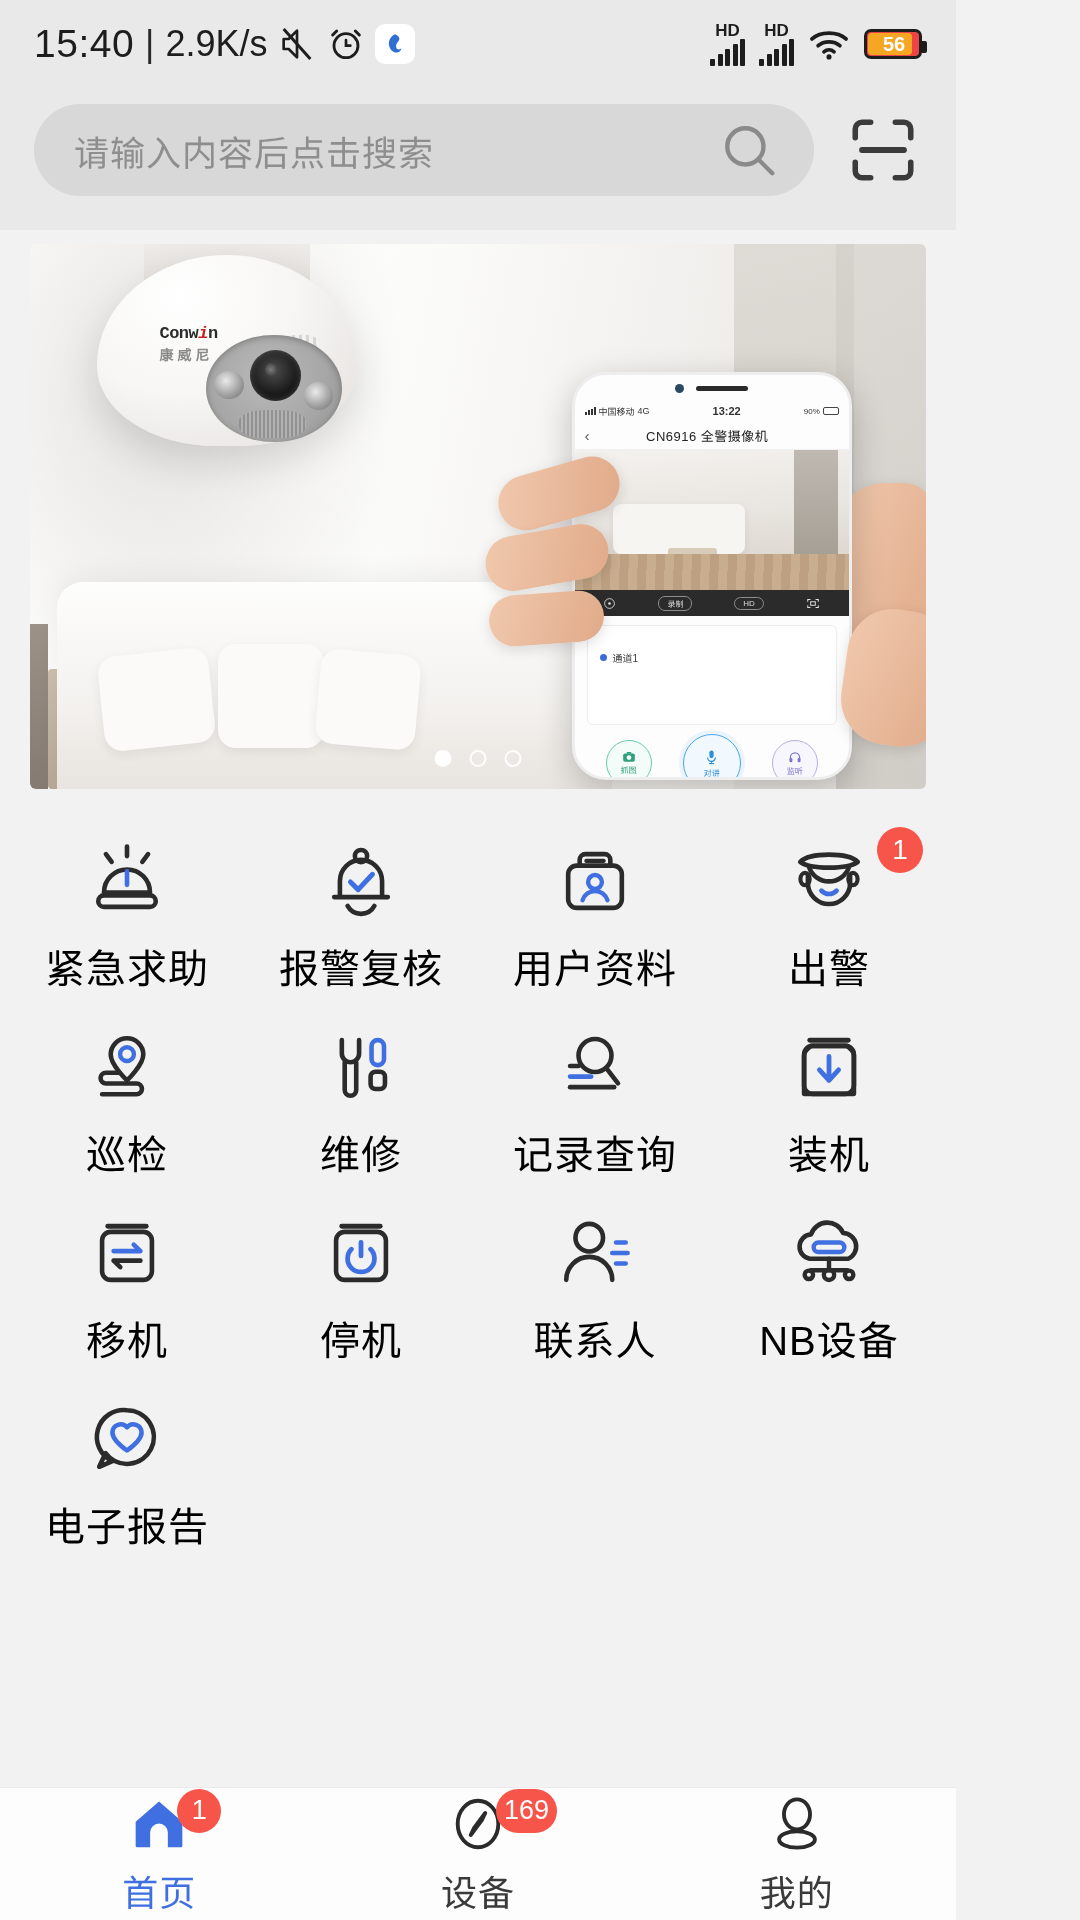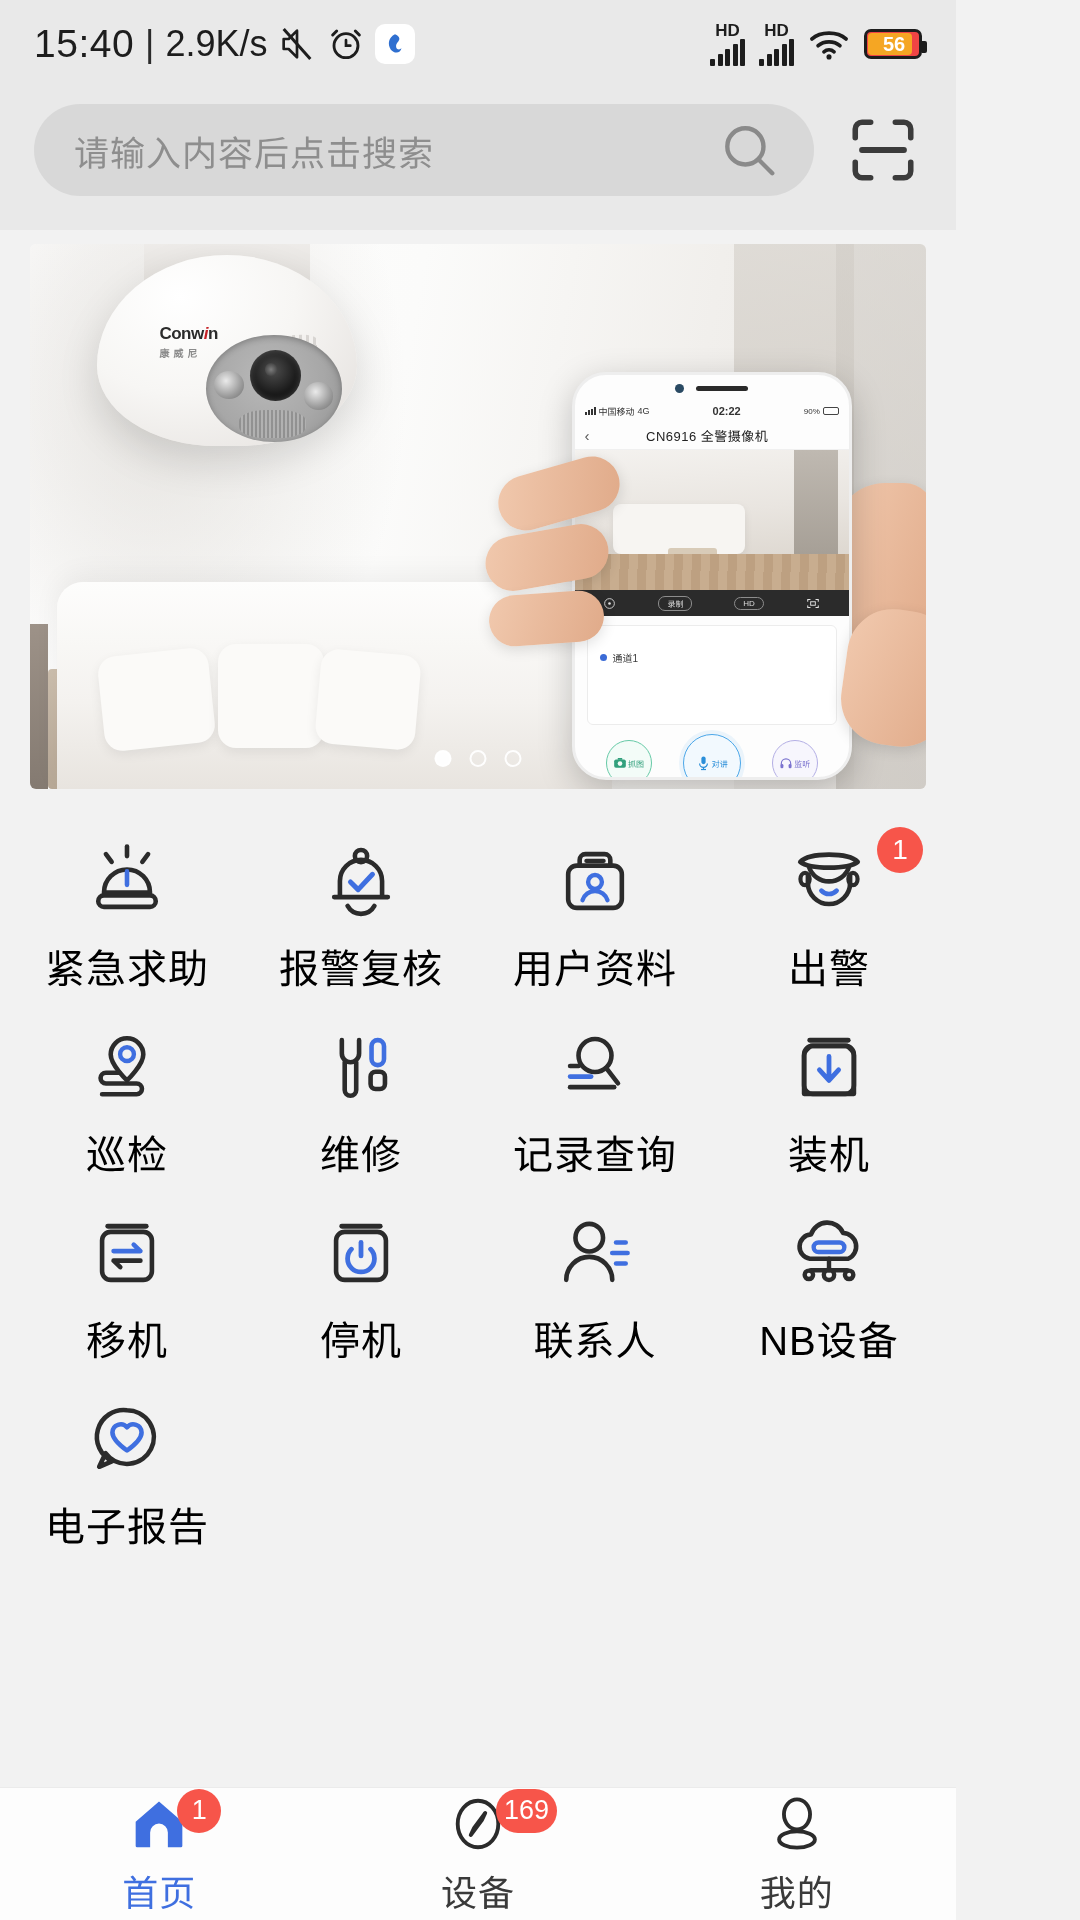--- a/index.html
+++ b/index.html
@@ -79,23 +79,23 @@
      background:linear-gradient(180deg,#9d9288,#847a71);}
   
   .camera{position:absolute;left:5.5%;top:-2%;width:33%;height:50%;}
   .cam-body{position:absolute;left:6%;top:8%;width:88%;height:70%;
      background:radial-gradient(ellipse at 32% 22%,#ffffff 0%,#f7f6f4 46%,#e2dedb 100%);
      border-radius:50% 50% 46% 46%/58% 58% 42% 42%;
      box-shadow:0 16px 40px rgba(0,0,0,.13);}
   .cam-base{position:absolute;left:22%;top:-2%;width:56%;height:22%;
      background:linear-gradient(180deg,#f2f0ee,#e2dfdb);border-radius:10px 10px 4px 4px;}
   .cam-brand{position:absolute;left:24%;top:36%;font-size:17px;font-weight:700;color:#2b2b2b;
-     font-family:Liberation Sans, sans-serif;letter-spacing:-.5px;}
+     font-family:Liberation Mono, monospace;letter-spacing:-.5px;}
   .cam-brand em{color:#c52127;font-style:italic;}
-  .cam-brand small{display:block;font-size:10px;letter-spacing:4px;color:#8b8b8b;margin-top:1px;}
+  .cam-brand small{display:block;font-size:14px;letter-spacing:4px;color:#8b8b8b;margin-top:1px;}
   .cam-face{position:absolute;right:6%;bottom:2%;width:52%;height:56%;
      background:radial-gradient(circle at 45% 40%,#b9b9b9 0%,#a7a7a7 58%,#8f8f8f 100%);
      border-radius:50%;box-shadow:inset 0 2px 6px rgba(0,0,0,.25);}
   .lens{position:absolute;left:32%;top:14%;width:38%;height:48%;border-radius:50%;
      background:radial-gradient(circle at 46% 40%,#4d4d4d 0%,#1c1c1c 55%,#000 100%);
      box-shadow:inset 0 0 6px rgba(255,255,255,.25);}
   .lens:after{content:"";position:absolute;left:30%;top:26%;width:24%;height:24%;border-radius:50%;
      background:radial-gradient(circle,#7d7d7d,#303030);}
   .ir{position:absolute;width:22%;height:26%;border-radius:50%;
      background:radial-gradient(circle at 40% 35%,#eaeaea,#9c9c9c 60%,#6e6e6e 100%);}
@@ -142,21 +142,21 @@
      background:repeating-linear-gradient(92deg,#c8ad8f 0 9px,#bda081 9px 18px);}
   .mv-win{position:absolute;right:4%;top:0;width:16%;height:78%;background:linear-gradient(180deg,#bfb9b1,#a59e95);}
   .mv-table{position:absolute;left:34%;bottom:22%;width:18%;height:8%;background:#d8cbb8;border-radius:3px;}
   .mock-toolbar{height:26px;background:#2b2b2b;display:flex;align-items:center;justify-content:space-around;padding:0 8px;}
   .tb-ico{color:#e3e3e3;font-size:12px;display:flex;align-items:center;}
   .tb-pill{border:1px solid #8d8d8d;border-radius:7px;color:#dcdcdc;font-size:8px;padding:1px 8px;}
   .mock-panel{margin:9px 12px;height:100px;background:#fff;border:1px solid #ececec;border-radius:6px;padding:24px 12px;box-sizing:border-box;}
   .chan{display:flex;align-items:center;gap:6px;font-size:10px;color:#3c3c3c;}
   .chan-dot{width:7px;height:7px;border-radius:50%;background:#3b6bd6;}
   .mock-actions{display:flex;align-items:center;justify-content:space-evenly;margin-top:4px;}
-  .mact{width:46px;height:46px;border-radius:50%;display:flex;flex-direction:row;align-items:center;justify-content:center;gap:1px;box-sizing:border-box;}
+  .mact{width:46px;height:46px;border-radius:50%;display:flex;flex-direction:column;align-items:center;justify-content:center;gap:1px;box-sizing:border-box;}
   .mact span{font-size:8px;}
   .mact.cap{border:1px solid #66c9a6;background:#f3fcf8;color:#31a07c;}
   .mact.talk{width:58px;height:58px;border:1px solid #4aa6e8;background:#f2f9fe;color:#2b8fd9;box-shadow:0 0 0 4px rgba(74,166,232,.10);}
   .mact.lis{border:1px solid #b3aee4;background:#f7f6fd;color:#7b73cf;}
   
   .dots{position:absolute;left:50%;bottom:22px;transform:translateX(-50%);display:flex;gap:18px;z-index:5;}
   .dot{width:17px;height:17px;border-radius:50%;border:2.5px solid rgba(255,255,255,.95);box-sizing:border-box;}
   .dot.on{background:rgba(255,255,255,.95);}
 
   
@@ -315,21 +315,21 @@
             <span class="msl">
               <span class="mock-bars">
                   <i></i>
                   <i></i>
                   <i></i>
                   <i></i>
                 </span>
               <span>中国移动</span>
               <span>4G</span>
             </span>
-            <span class="mock-time">02:22</span>
+            <span class="mock-time">13:22</span>
             <span class="mock-batt">
               <span style="font-size:8px">90%</span>
               <span class="mock-battbox"><span class="mock-battfill"></span></span>
             </span>
           </div>
           <div class="mock-navbar">
             <span class="mock-back">‹</span>
             <span class="mock-title">CN6916 全警摄像机</span>
           </div>
           <div class="mock-video">

